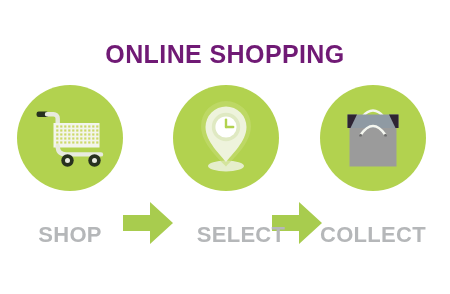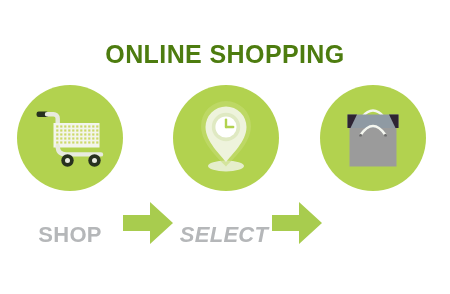--- a/index.html
+++ b/index.html
@@ -26,21 +26,21 @@
   
   #title {
     position: absolute;
     left: 0;
     top: 40px;
     width: 450px;
     text-align: center;
     font-size: 25px;
     font-weight: bold;
     letter-spacing: 0.4px;
-    color: #4d7c0f;
+    color: #701a75;
     white-space: nowrap;
     user-select: none;
   }
 
   
   #steps {
     position: absolute;
     left: 0;
     top: 85px;
     width: 450px;
@@ -99,21 +99,21 @@
     width: 150px;
     text-align: center;
     font-size: 22px;
     font-weight: bold;
     letter-spacing: 0.3px;
     color: #b5b7b9;
     white-space: nowrap;
     user-select: none;
   }
   .step-label.l0 { left: -5px; }
-  .step-label.l1 { left: 149px; font-style: italic; }
+  .step-label.l1 { left: 166px; }
   .step-label.l2 { left: 298px; }
 </style>
 </head>
 <body>
 
 <div id="infographic">
 
   <div id="title">ONLINE SHOPPING</div>
 
   <div id="steps">
@@ -255,15 +255,16 @@
       <svg viewBox="0 0 50 42" xmlns="http://www.w3.org/2000/svg">
         <path d="M0 13 H27 V0 L50 21 L27 42 V29 H0 Z" fill="#a8cc4e"></path>
       </svg>
     </div>
 
   </div>
 
   <div id="labels">
     <div class="step-label l0">SHOP</div>
     <div class="step-label l1">SELECT</div>
+    <div class="step-label l2">COLLECT</div>
   </div>
 
 </div>
 
 </body></html>

